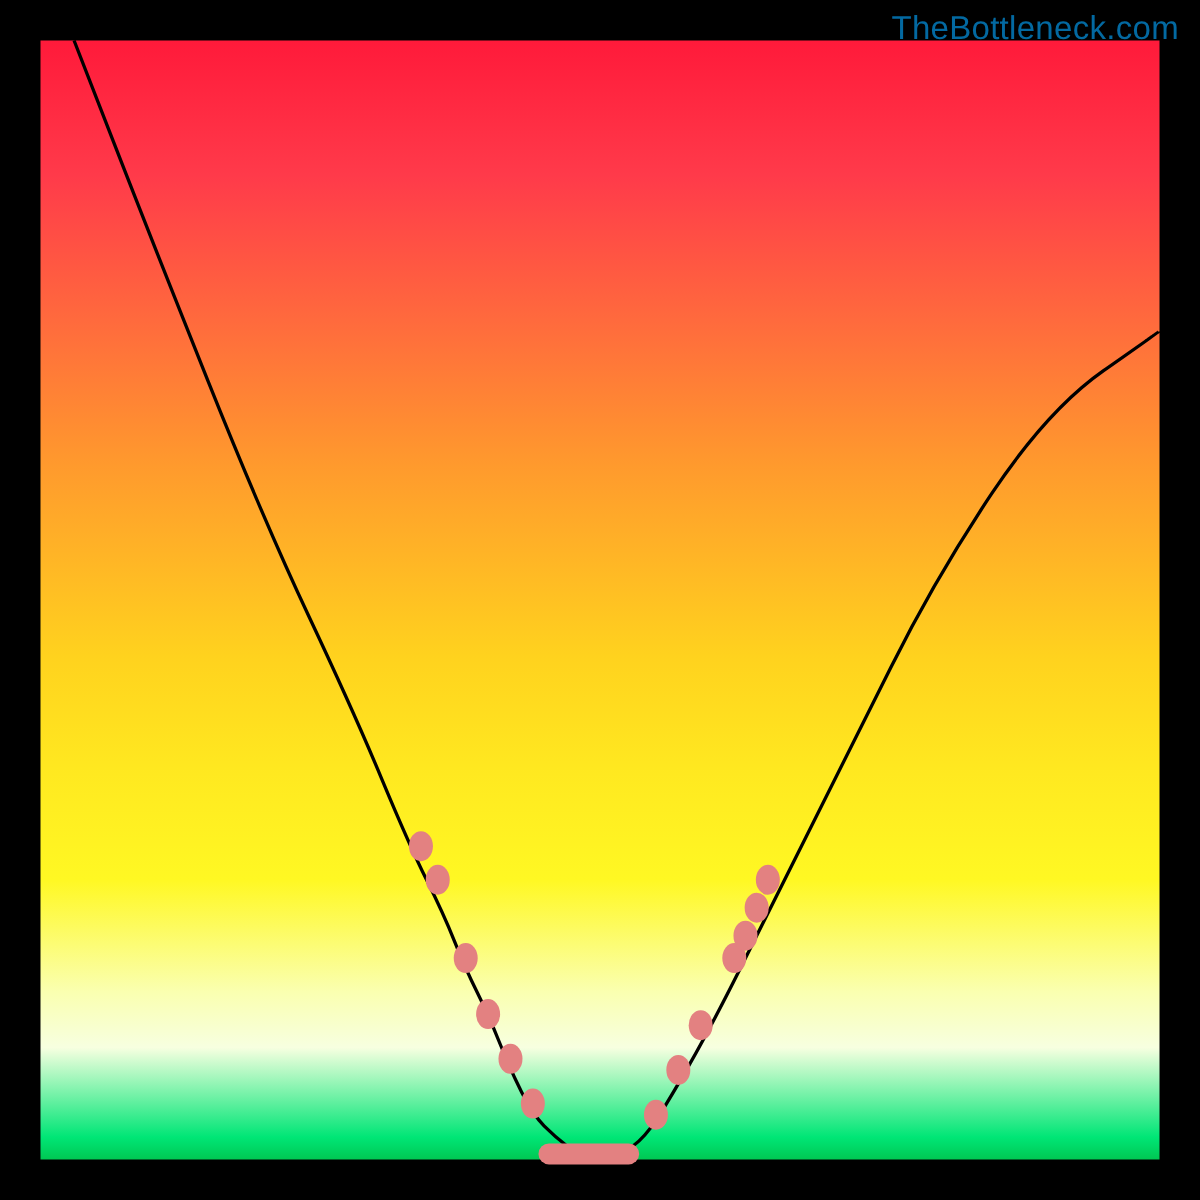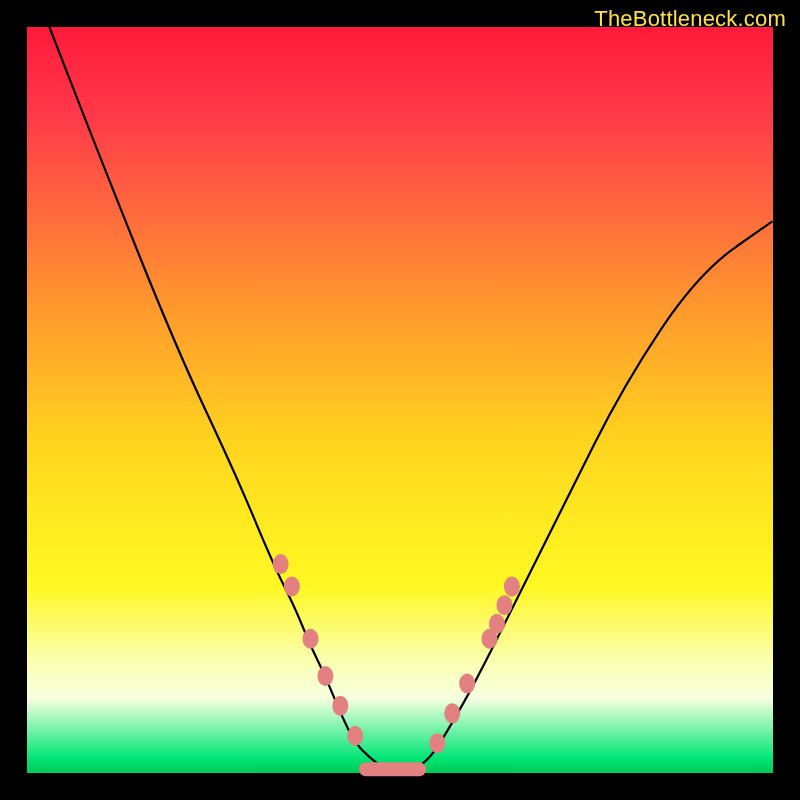--- a/index.html
+++ b/index.html
@@ -27,21 +27,21 @@
       #fff823 75%,
       #faffb0 85%,
       #f7ffe0 90%,
       #00e676 98%,
       #00c853 100%);
   }
   .watermark {
     position: absolute;
     top: 6px;
     right: 14px;
-    color: #fde047;
+    color: #0369a1;
     font-size: 22px;
     letter-spacing: 0.2px;
     font-weight: 500;
     z-index: 5;
     font-family: Arial, Helvetica, sans-serif;
   }
   svg.curve {
     position: absolute;
     left: 0; top: 0;
     width: 746px;

